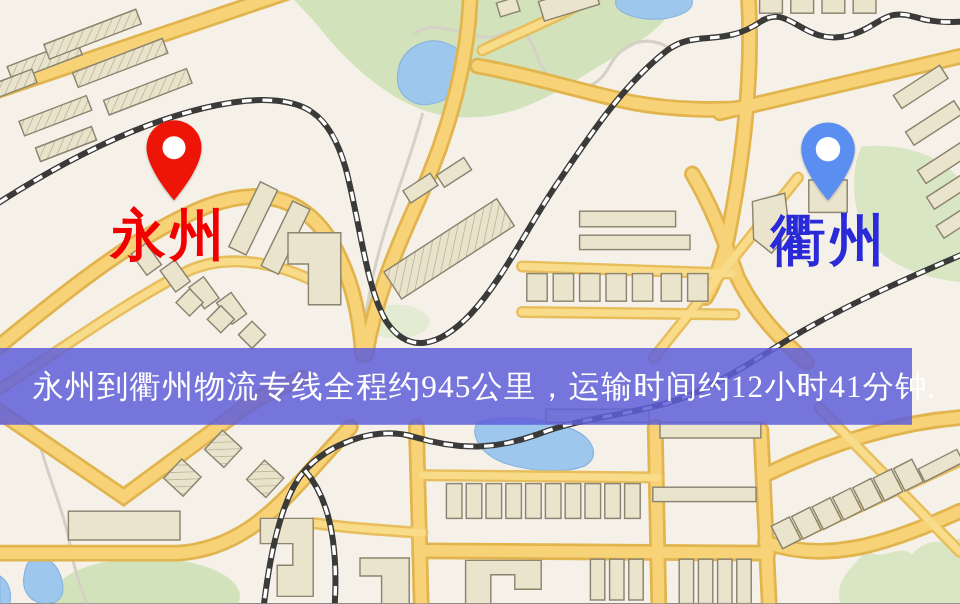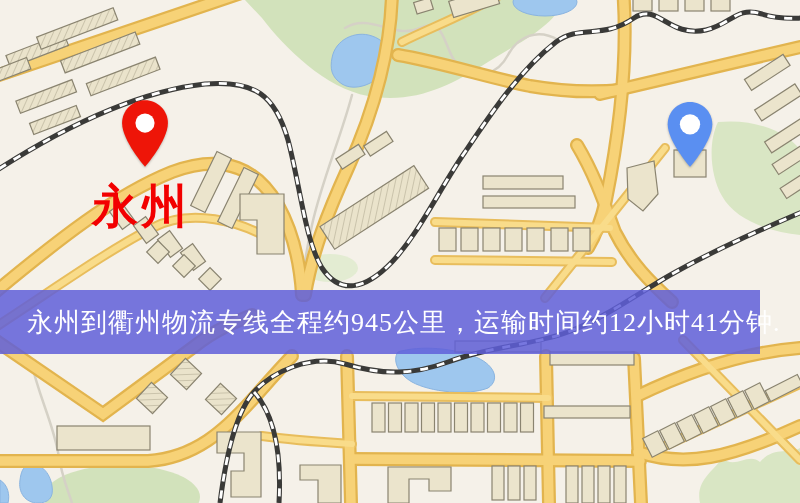--- a/index.html
+++ b/index.html
@@ -9,21 +9,21 @@
     background:#f5f1e9;
   }
   #map-svg{position:absolute;left:0;top:0;width:800px;height:503px;display:block;}
   .pin{position:absolute;display:block;filter:drop-shadow(0 1px 1px rgba(0,0,0,.25));}
   #origin-pin{left:120px;top:98px;width:50px;height:71px;}
   #dest-pin{left:664px;top:100px;width:52px;height:69px;}
   .city-label{
     position:absolute;font-size:46px;font-weight:700;letter-spacing:3px;
     line-height:1;white-space:nowrap;text-shadow:0 0 1px rgba(255,255,255,.4);
   }
-  #origin-label{left:92px;top:184px;color:#f20000;}
+  #origin-label{left:92px;top:174px;color:#f20000;}
   #dest-label{left:642px;top:178px;color:#2a2ad8;}
   #banner{
     position:absolute;left:0;top:290px;width:760px;height:64px;
     background:rgba(95,95,217,0.85);
     display:flex;align-items:center;
   }
   #banner .banner-text{
     color:#ffffff;font-size:26px;letter-spacing:1px;padding-left:27px;
     white-space:nowrap;
   }
@@ -263,18 +263,19 @@
   <svg id="origin-pin" class="pin" viewBox="0 0 24 34">
     <path d="M12,1 C5.9,1 1,5.9 1,12 C1,20.5 12,33 12,33 C12,33 23,20.5 23,12 C23,5.9 18.1,1 12,1 Z" fill="#ee1508"></path>
     <circle cx="12" cy="12" r="4.6" fill="#ffffff"></circle>
   </svg>
   <div id="origin-label" class="city-label" style="color: rgb(242, 0, 0);">永州</div>
 
   <svg id="dest-pin" class="pin" viewBox="0 0 24 34">
     <path d="M12,1 C5.9,1 1,5.9 1,12 C1,20.5 12,33 12,33 C12,33 23,20.5 23,12 C23,5.9 18.1,1 12,1 Z" fill="#5a8ff1"></path>
     <circle cx="12" cy="12" r="5" fill="#ffffff"></circle>
   </svg>
+  <div id="dest-label" class="city-label" style="color: rgb(42, 42, 216);">衢州</div>
 
   <div id="banner">
     <span class="banner-text" style="color: rgb(255, 255, 255);">永州到衢州物流专线全程约945公里，运输时间约12小时41分钟.</span>
   </div>
 
 </div>
 
 </body></html>

